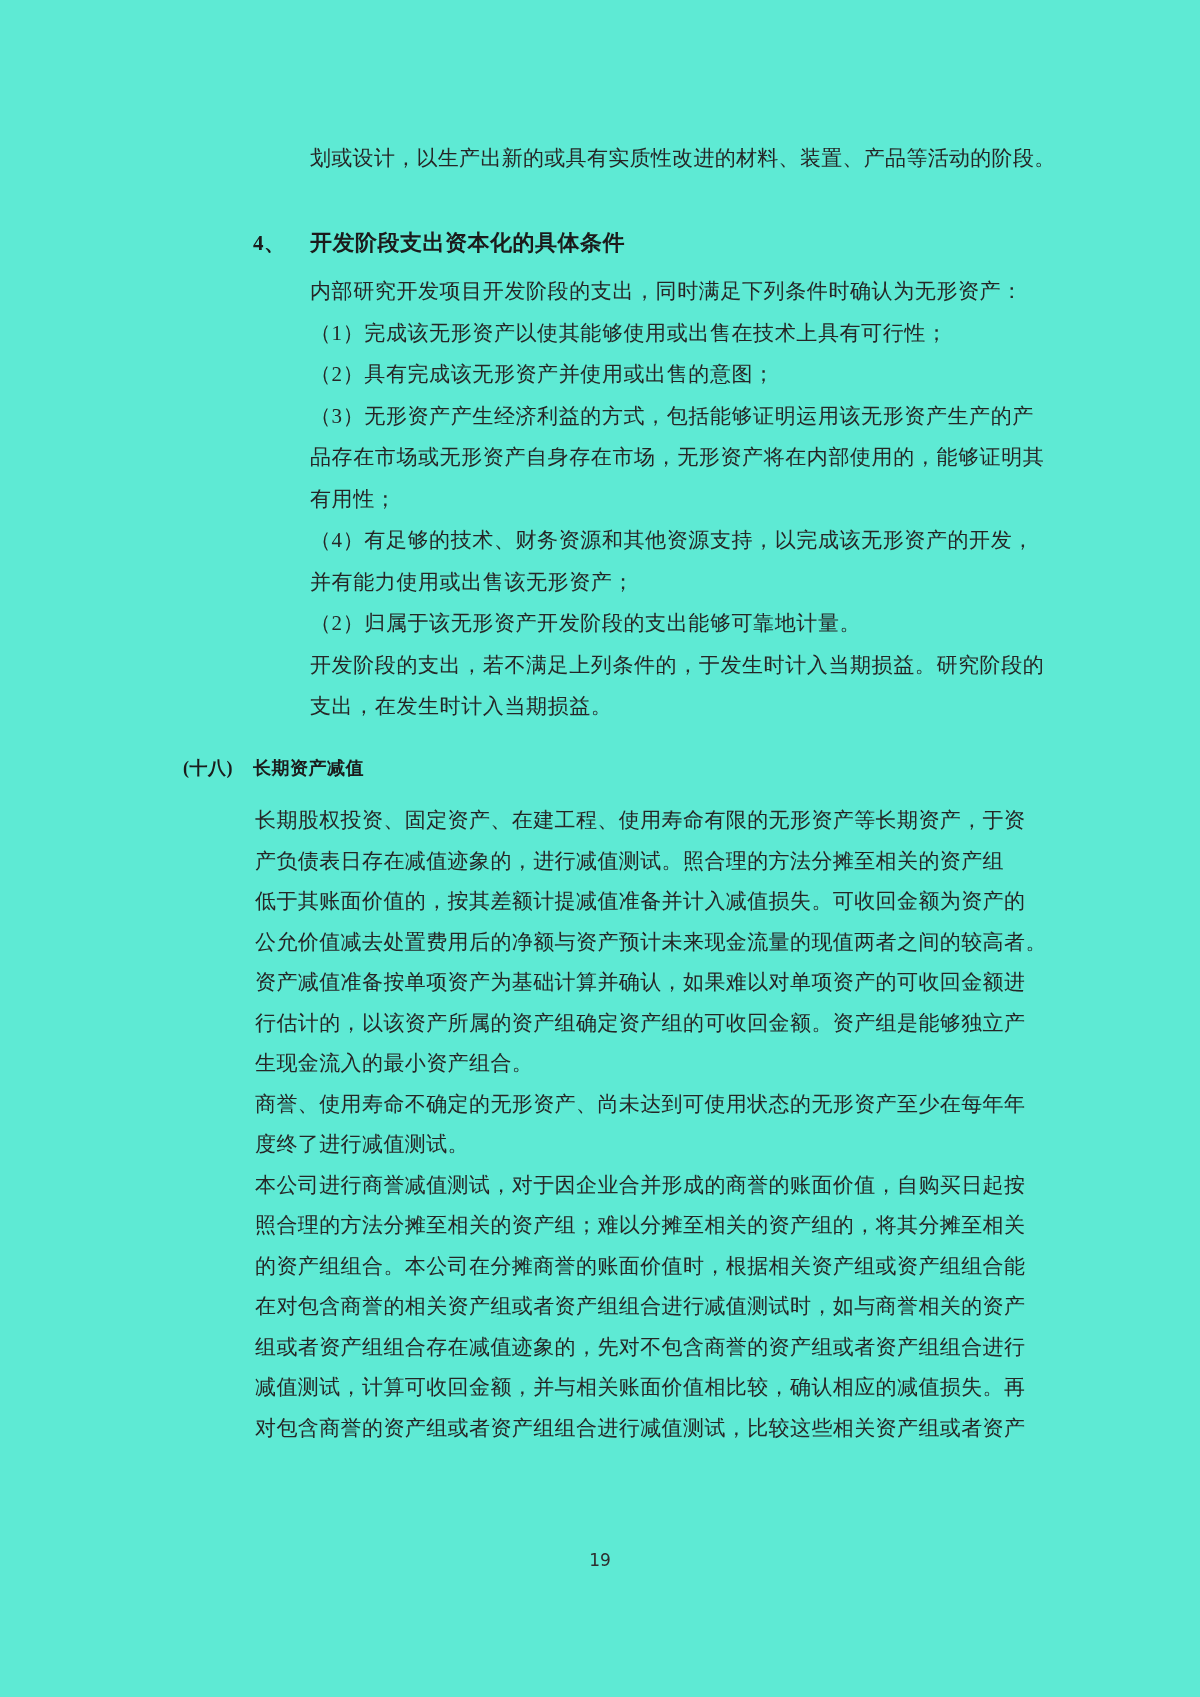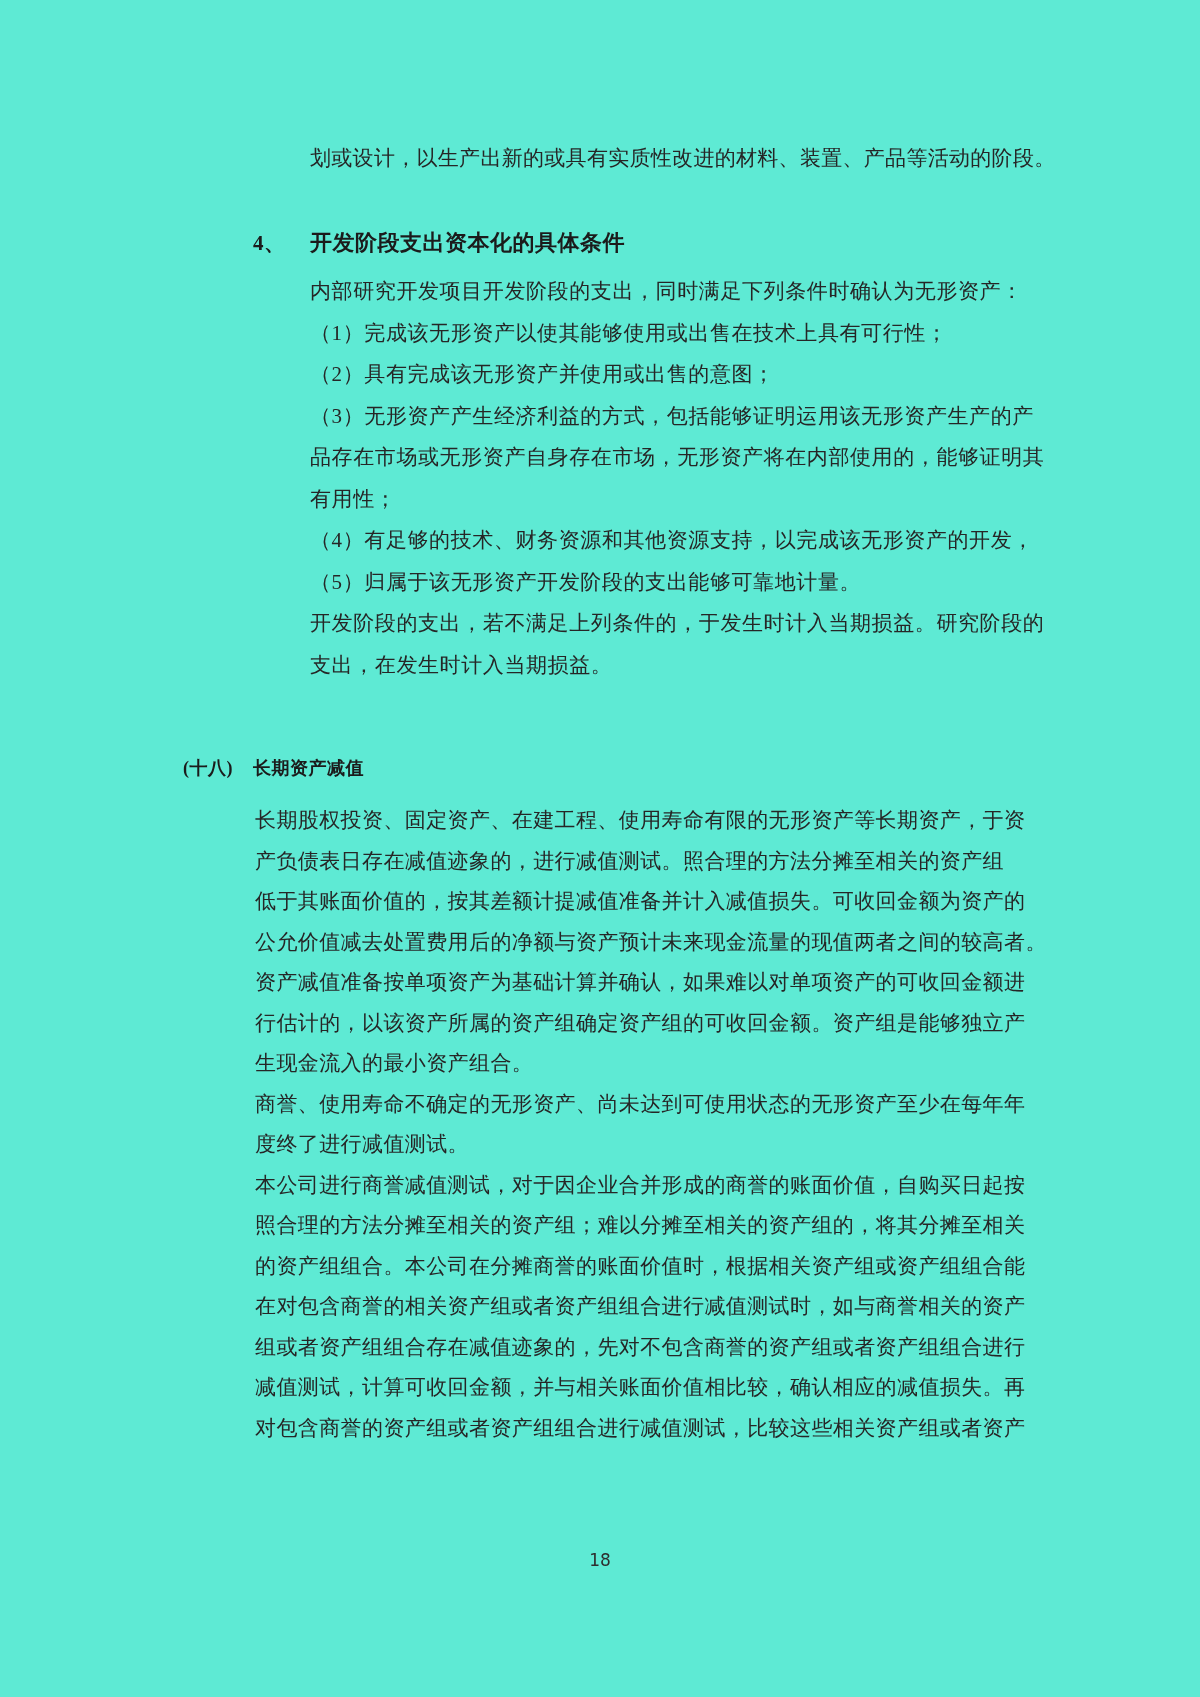--- a/index.html
+++ b/index.html
@@ -93,21 +93,22 @@
   </div>
 
   <div class="abs sec4-body">
     <div class="bodyline">内部研究开发项目开发阶段的支出，同时满足下列条件时确认为无形资产：</div>
     <div class="bodyline">（1）完成该无形资产以使其能够使用或出售在技术上具有可行性；</div>
     <div class="bodyline">（2）具有完成该无形资产并使用或出售的意图；</div>
     <div class="bodyline">（3）无形资产产生经济利益的方式，包括能够证明运用该无形资产生产的产</div>
     <div class="bodyline">品存在市场或无形资产自身存在市场，无形资产将在内部使用的，能够证明其</div>
     <div class="bodyline">有用性；</div>
     <div class="bodyline">（4）有足够的技术、财务资源和其他资源支持，以完成该无形资产的开发，</div>
-    <div class="bodyline">（5）归属于该无形资产开发阶段的支出能够可靠地计量。</div>
+    <div class="bodyline">并有能力使用或出售该无形资产；</div>
+    <div class="bodyline">（2）归属于该无形资产开发阶段的支出能够可靠地计量。</div>
     <div class="bodyline">开发阶段的支出，若不满足上列条件的，于发生时计入当期损益。研究阶段的</div>
     <div class="bodyline">支出，在发生时计入当期损益。</div>
   </div>
 
   <div class="abs h18-row">
     <span class="h18-num">(十八)</span><span>长期资产减值</span>
   </div>
 
   <div class="abs sec18-body">
     <div class="bodyline">长期股权投资、固定资产、在建工程、使用寿命有限的无形资产等长期资产，于资</div>
@@ -121,15 +122,15 @@
     <div class="bodyline">度终了进行减值测试。</div>
     <div class="bodyline">本公司进行商誉减值测试，对于因企业合并形成的商誉的账面价值，自购买日起按</div>
     <div class="bodyline">照合理的方法分摊至相关的资产组；难以分摊至相关的资产组的，将其分摊至相关</div>
     <div class="bodyline">的资产组组合。本公司在分摊商誉的账面价值时，根据相关资产组或资产组组合能</div>
     <div class="bodyline">在对包含商誉的相关资产组或者资产组组合进行减值测试时，如与商誉相关的资产</div>
     <div class="bodyline">组或者资产组组合存在减值迹象的，先对不包含商誉的资产组或者资产组组合进行</div>
     <div class="bodyline">减值测试，计算可收回金额，并与相关账面价值相比较，确认相应的减值损失。再</div>
     <div class="bodyline">对包含商誉的资产组或者资产组组合进行减值测试，比较这些相关资产组或者资产</div>
   </div>
 
-  <div class="abs page-num">18</div>
+  <div class="abs page-num">19</div>
 
 </div>
 
 </body></html>

